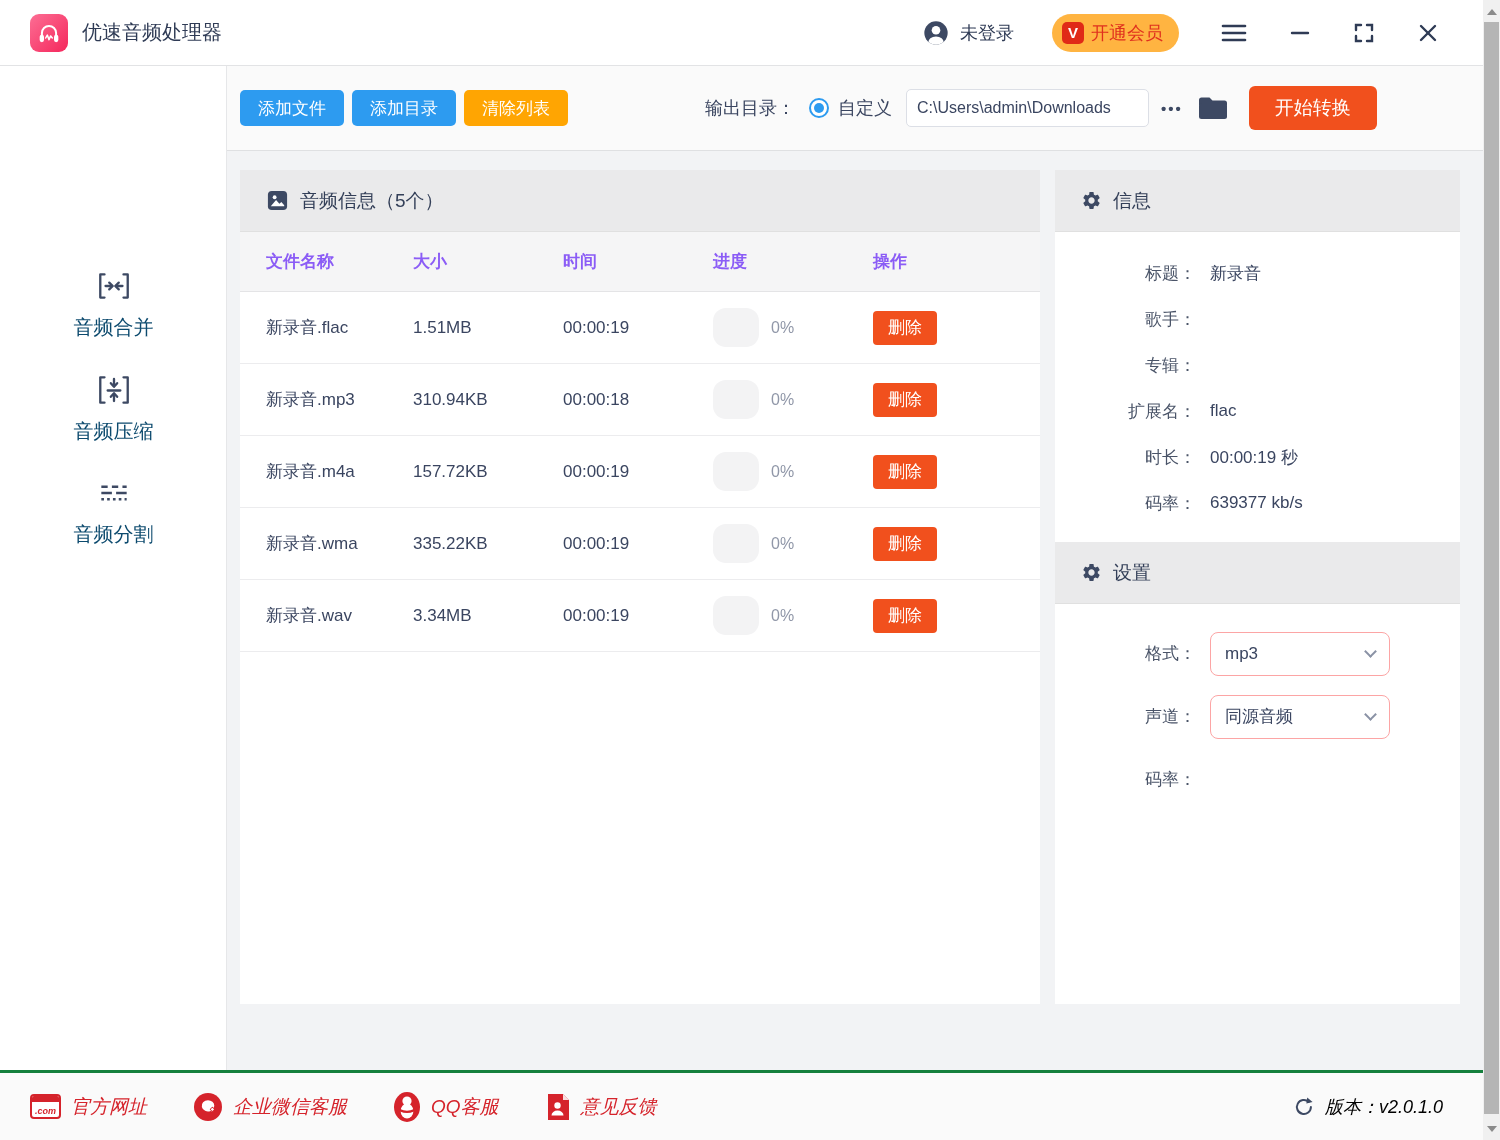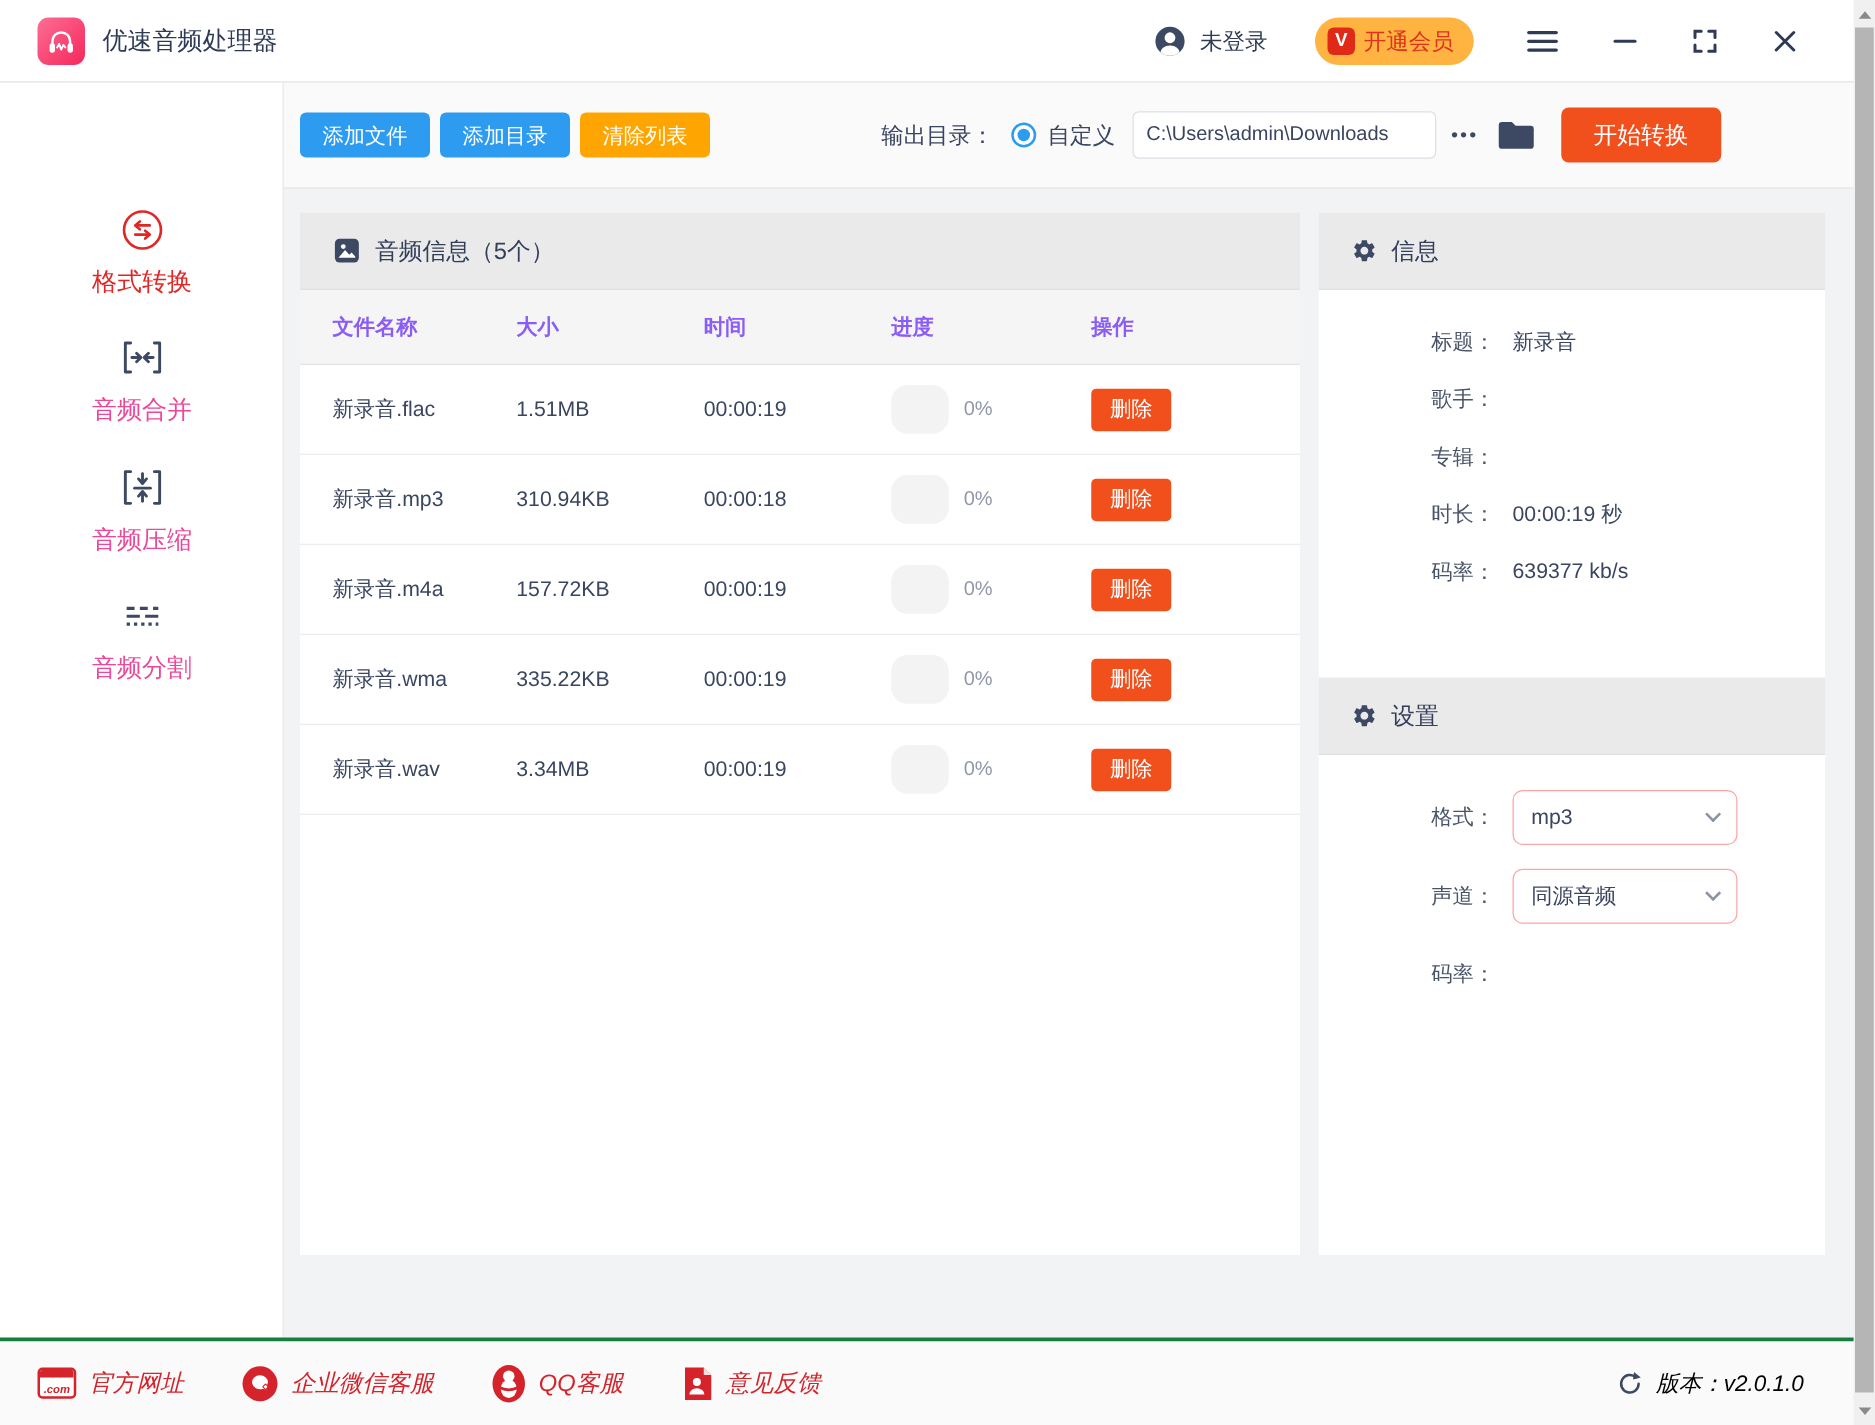--- a/index.html
+++ b/index.html
@@ -30,21 +30,21 @@
   .sb-down{bottom:3px;}
   .tri-up{width:0;height:0;border-left:5px solid transparent;border-right:5px solid transparent;border-bottom:6px solid #8A8A8A;}
   .tri-down{width:0;height:0;border-left:5px solid transparent;border-right:5px solid transparent;border-top:6px solid #8A8A8A;}
   .sb-thumb{position:absolute;left:1px;top:22px;width:15px;height:1092px;background:#B5B5B5;}
 
   
   .sidebar{position:absolute;left:0;top:66px;width:227px;height:1004px;background:#fff;
     border-right:1px solid #E6E7E9;z-index:2;}
   .nav-item{position:absolute;left:0;width:227px;height:96px;display:flex;flex-direction:column;
     align-items:center;justify-content:center;gap:9px;cursor:pointer;}
-  .nav-label{font-size:20px;color:#ec4899;}
+  .nav-label{font-size:20px;color:#0c4a6e;}
   .nav-item.active .nav-label{color:#E12626;}
 
   
   .toolbar{position:absolute;left:227px;top:66px;width:1256px;height:85px;background:#FAFAFA;
     border-bottom:1px solid #DFE0E2;display:flex;align-items:center;}
   .btn{border:none;border-radius:5px;color:#fff;font-size:17px;height:36px;padding:0 18px;cursor:pointer;}
   .btn-blue{background:#2D9BF0;}
   .btn-orange{background:#FFA502;}
   .btn-add-file{margin-left:13px;}
   .btn-add-dir{margin-left:8px;}
@@ -173,32 +173,20 @@
           <g stroke="#2F3B55" stroke-width="2.4" stroke-linecap="round">
             <line x1="4" y1="4" x2="18" y2="18"></line>
               <line x1="18" y1="4" x2="4" y2="18"></line>
           </g>
         </svg>
       </div>
     </div>
   </div>
 
   <div class="sidebar">
-    <div class="nav-item active" style="top:88px;">
-      <svg width="38" height="38" viewBox="0 0 36 36">
-        <circle cx="18" cy="18" r="14" fill="none" stroke="#E12626" stroke-width="2"></circle>
-        <g stroke="#E12626" stroke-width="2" fill="none" stroke-linecap="round" stroke-linejoin="round">
-          <path d="M23.5,14.5 H13"></path>
-            <path d="M16,11.5 L12.5,14.5 L16,17.5"></path>
-          <path d="M12.5,21.5 H23"></path>
-            <path d="M20,18.5 L23.5,21.5 L20,24.5"></path>
-        </g>
-      </svg>
-      <span class="nav-label">格式转换</span>
-    </div>
     <div class="nav-item" style="top:190px;">
       <svg width="38" height="38" viewBox="0 0 36 36">
         <g stroke="#3D4963" stroke-width="2.2" fill="none" stroke-linecap="round" stroke-linejoin="round">
           <path d="M9,7 H5 V29 H9"></path>
             <path d="M27,7 H31 V29 H27"></path>
           <path d="M10,18 H16"></path>
             <path d="M13.5,14.8 L16.8,18 L13.5,21.2"></path>
           <path d="M26,18 H20"></path>
             <path d="M22.5,14.8 L19.2,18 L22.5,21.2"></path>
         </g>
@@ -337,20 +325,24 @@
           <span class="kv-label">标题：</span>
           <span class="kv-value">新录音</span>
         </div>
         <div class="kv-row">
           <span class="kv-label">歌手：</span>
           <span class="kv-value"></span>
         </div>
         <div class="kv-row">
           <span class="kv-label">专辑：</span>
           <span class="kv-value"></span>
+        </div>
+        <div class="kv-row">
+          <span class="kv-label">扩展名：</span>
+          <span class="kv-value">flac</span>
         </div>
         <div class="kv-row">
           <span class="kv-label">时长：</span>
           <span class="kv-value">00:00:19 秒</span>
         </div>
         <div class="kv-row">
           <span class="kv-label">码率：</span>
           <span class="kv-value">639377 kb/s</span>
         </div>
       </div>

